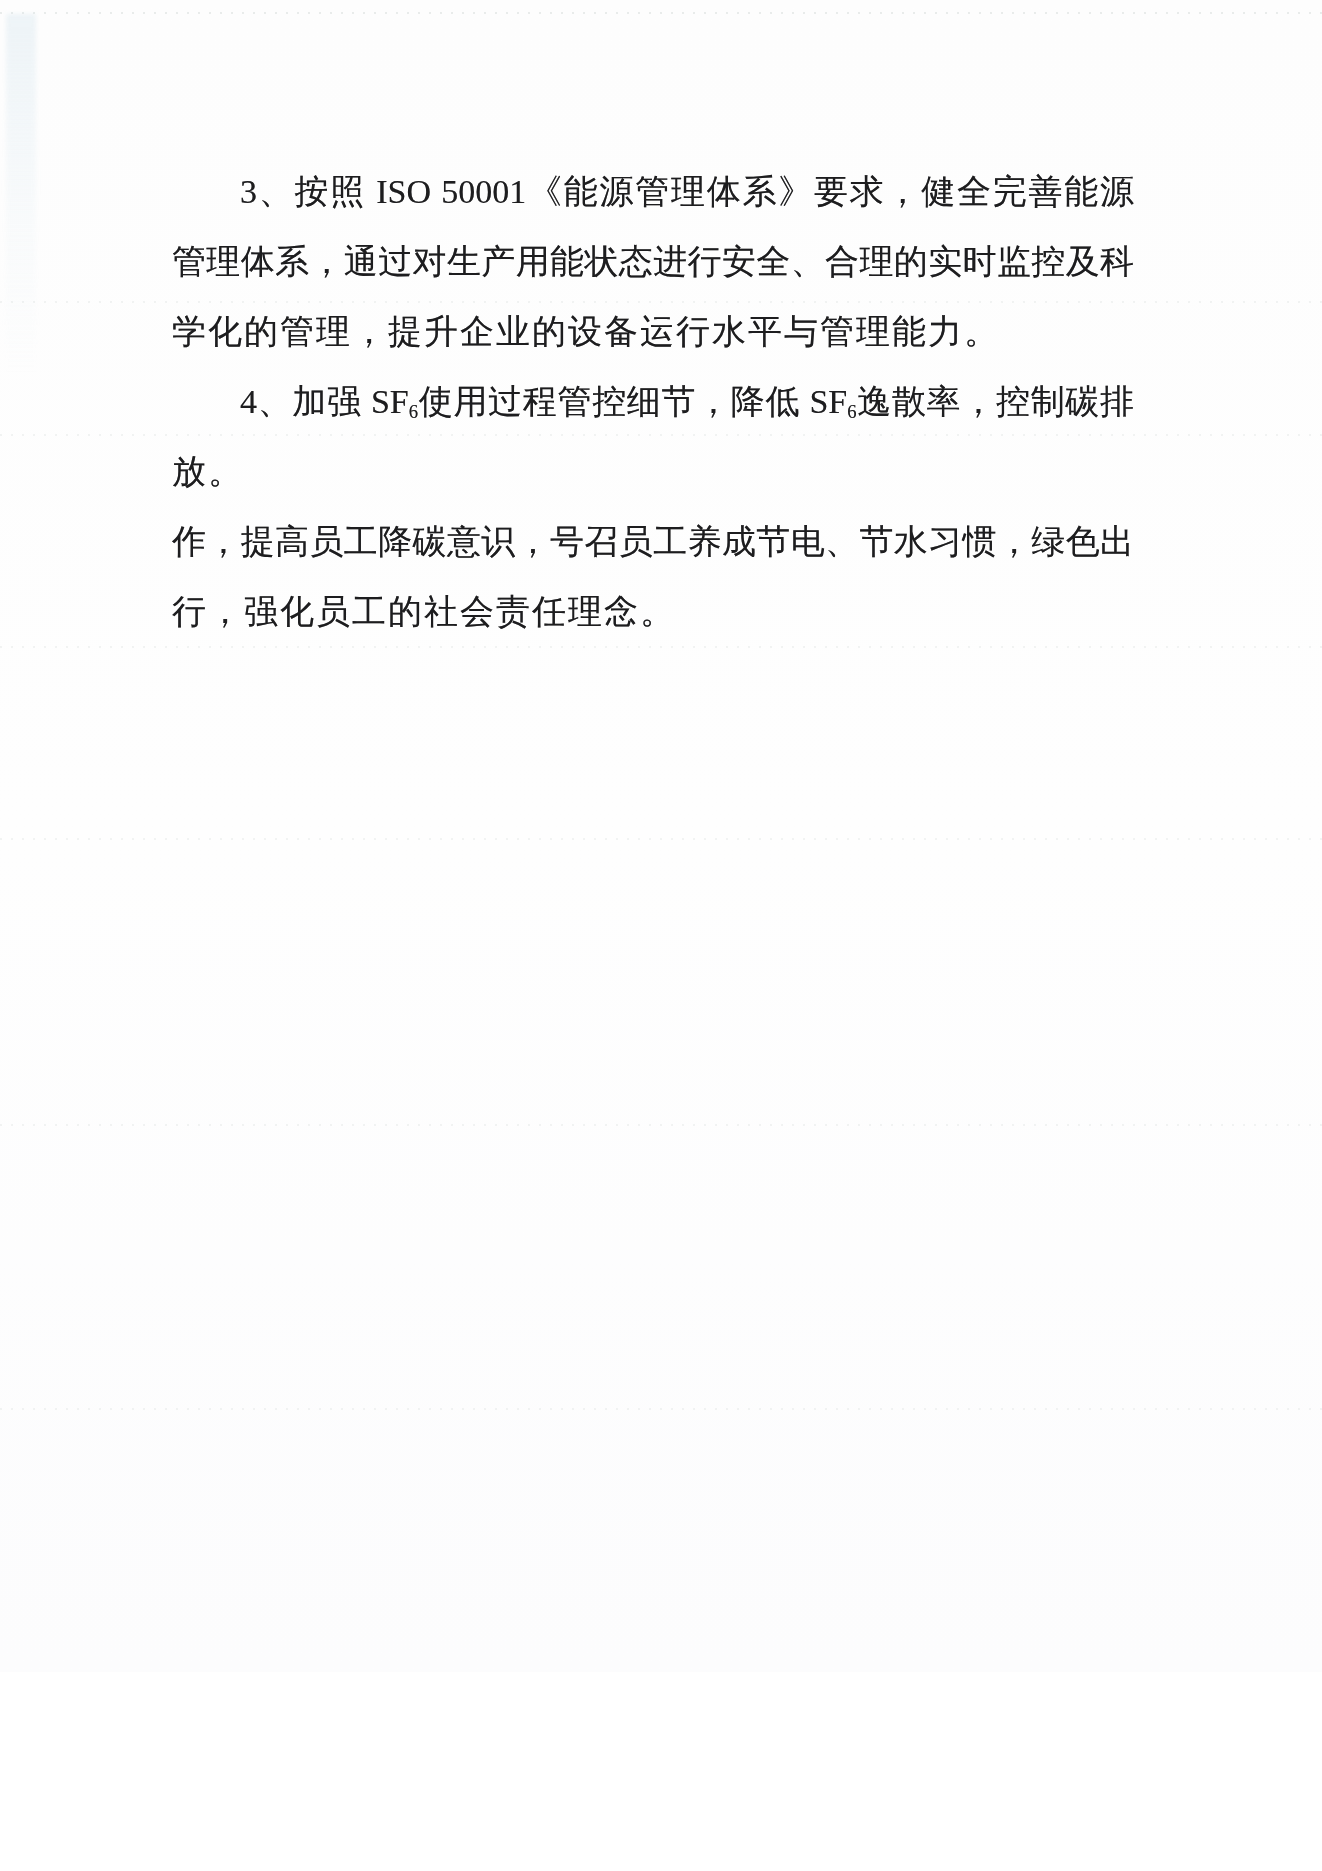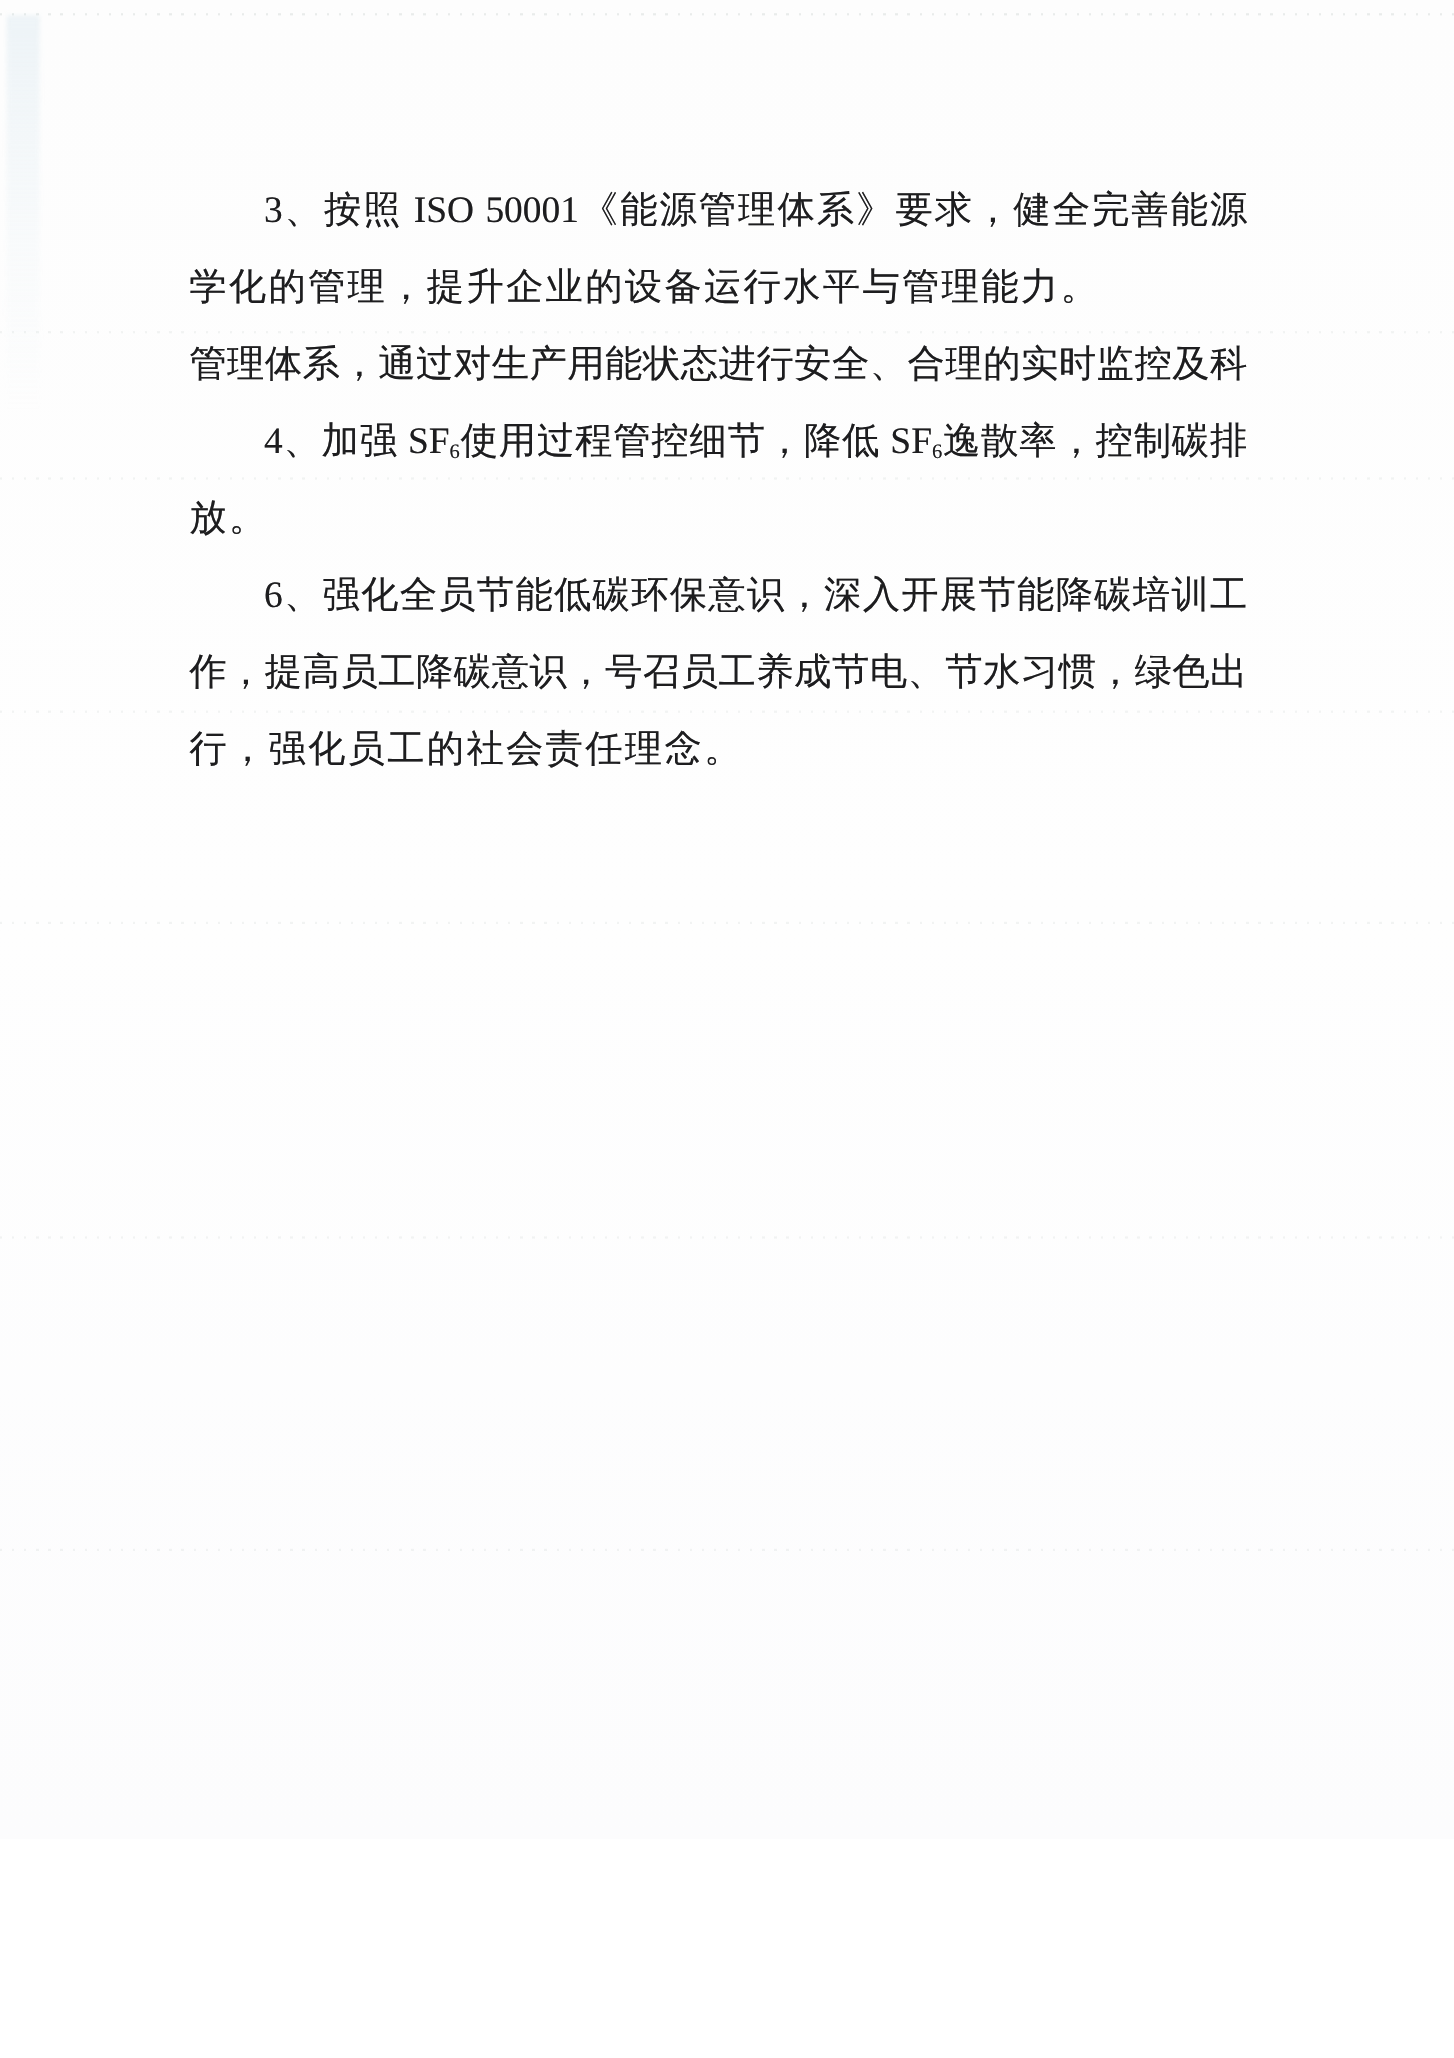--- a/index.html
+++ b/index.html
@@ -82,29 +82,28 @@
   <div class="noise-line" style="top:434px"></div>
   <div class="noise-line" style="top:646px"></div>
   <div class="noise-line" style="top:838px"></div>
   <div class="noise-line" style="top:1124px"></div>
   <div class="noise-line" style="top:1408px"></div>
   <div class="noise-line" style="top:1702px"></div>
 
   <main class="content">
       <div class="para">
         <div class="line first"><span>3、按照 ISO 50001《能源管理体系》要求，健全完善能源</span></div>
+        <div class="line"><span>管理体系，通过对生产用能状态进行安全、合理的实时监控及科</span></div>
         <div class="line last"><span>学化的管理，提升企业的设备运行水平与管理能力。</span></div>
-        <div class="line"><span>管理体系，通过对生产用能状态进行安全、合理的实时监控及科</span></div>
       </div>
       <div class="para">
         <div class="line first"><span>4、加强 SF</span><sub>6</sub><span>使用过程管控细节，降低 SF</span><sub>6</sub><span>逸散率，控制碳排</span></div>
         <div class="line last"><span>放。</span></div>
       </div>
       <div class="para">
-        <div class="line first"><span>6、强化全员节能低碳环保意识，深入开展节能降碳培训工</span></div>
         <div class="line"><span>作，提高员工降碳意识，号召员工养成节电、节水习惯，绿色出</span></div>
         <div class="line last"><span>行，强化员工的社会责任理念。</span></div>
       </div>
     </main>
 
   <div class="page-number">6</div>
 
 </div>
 
 </body></html>

